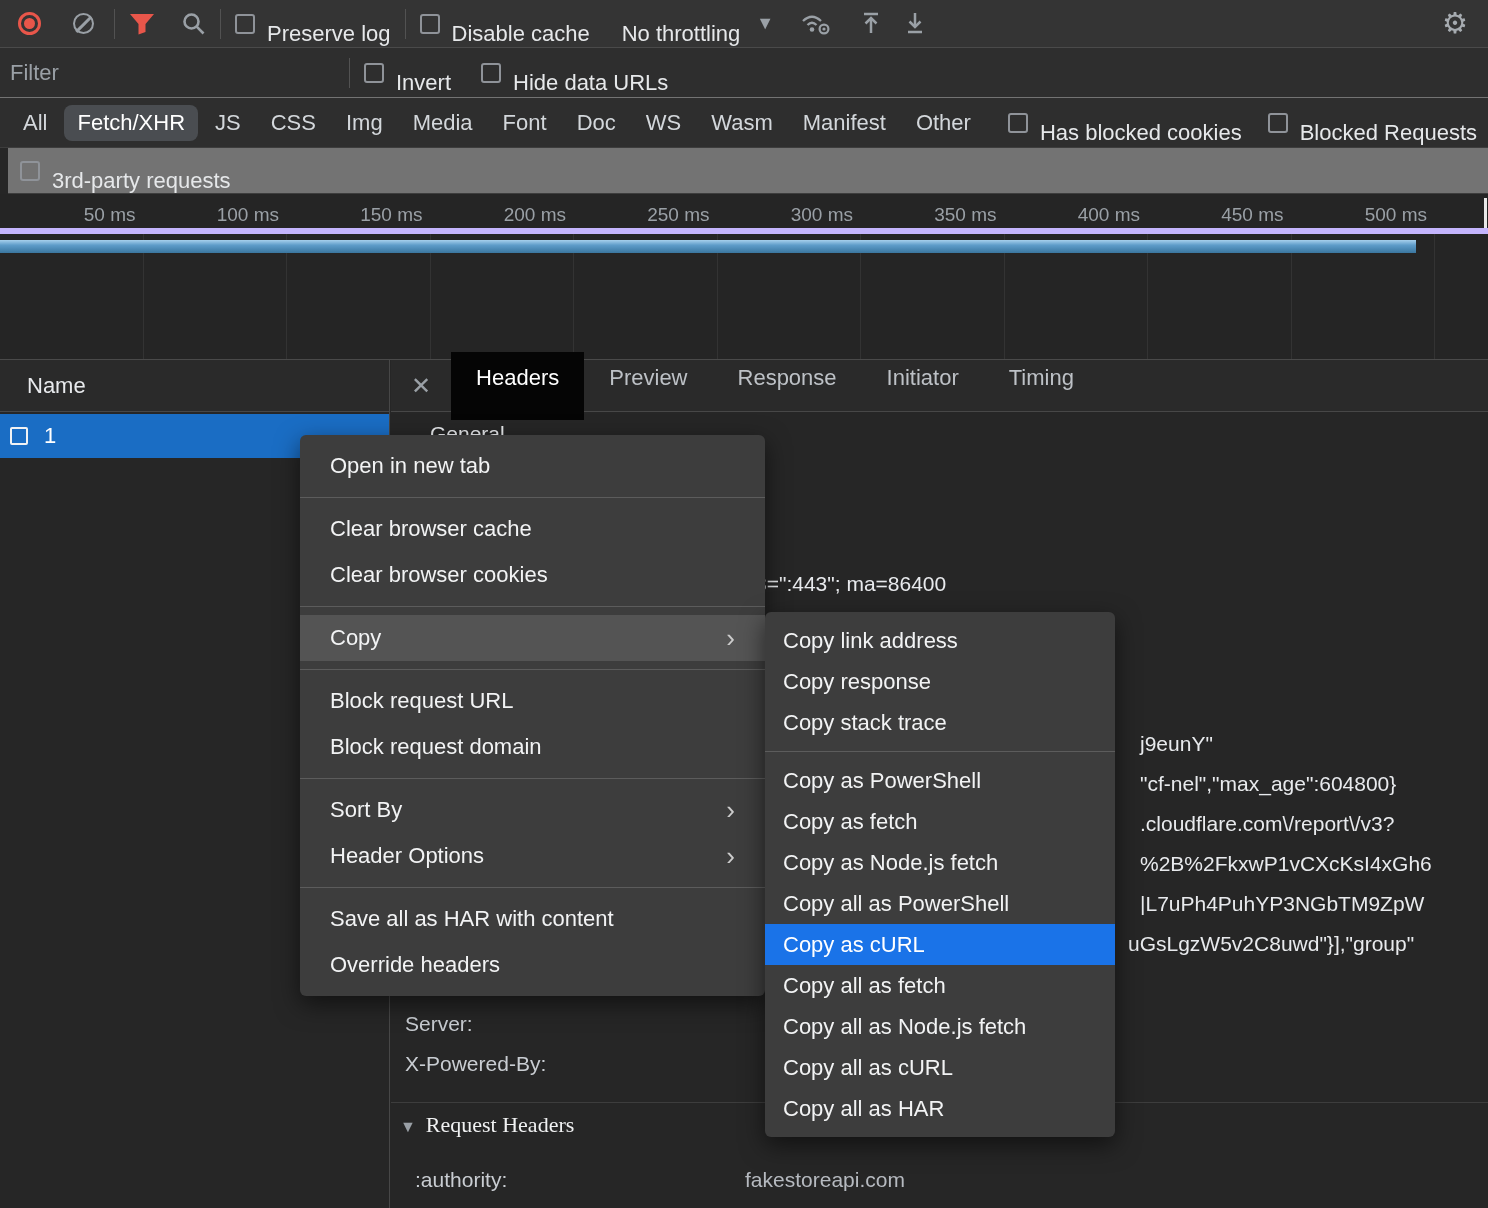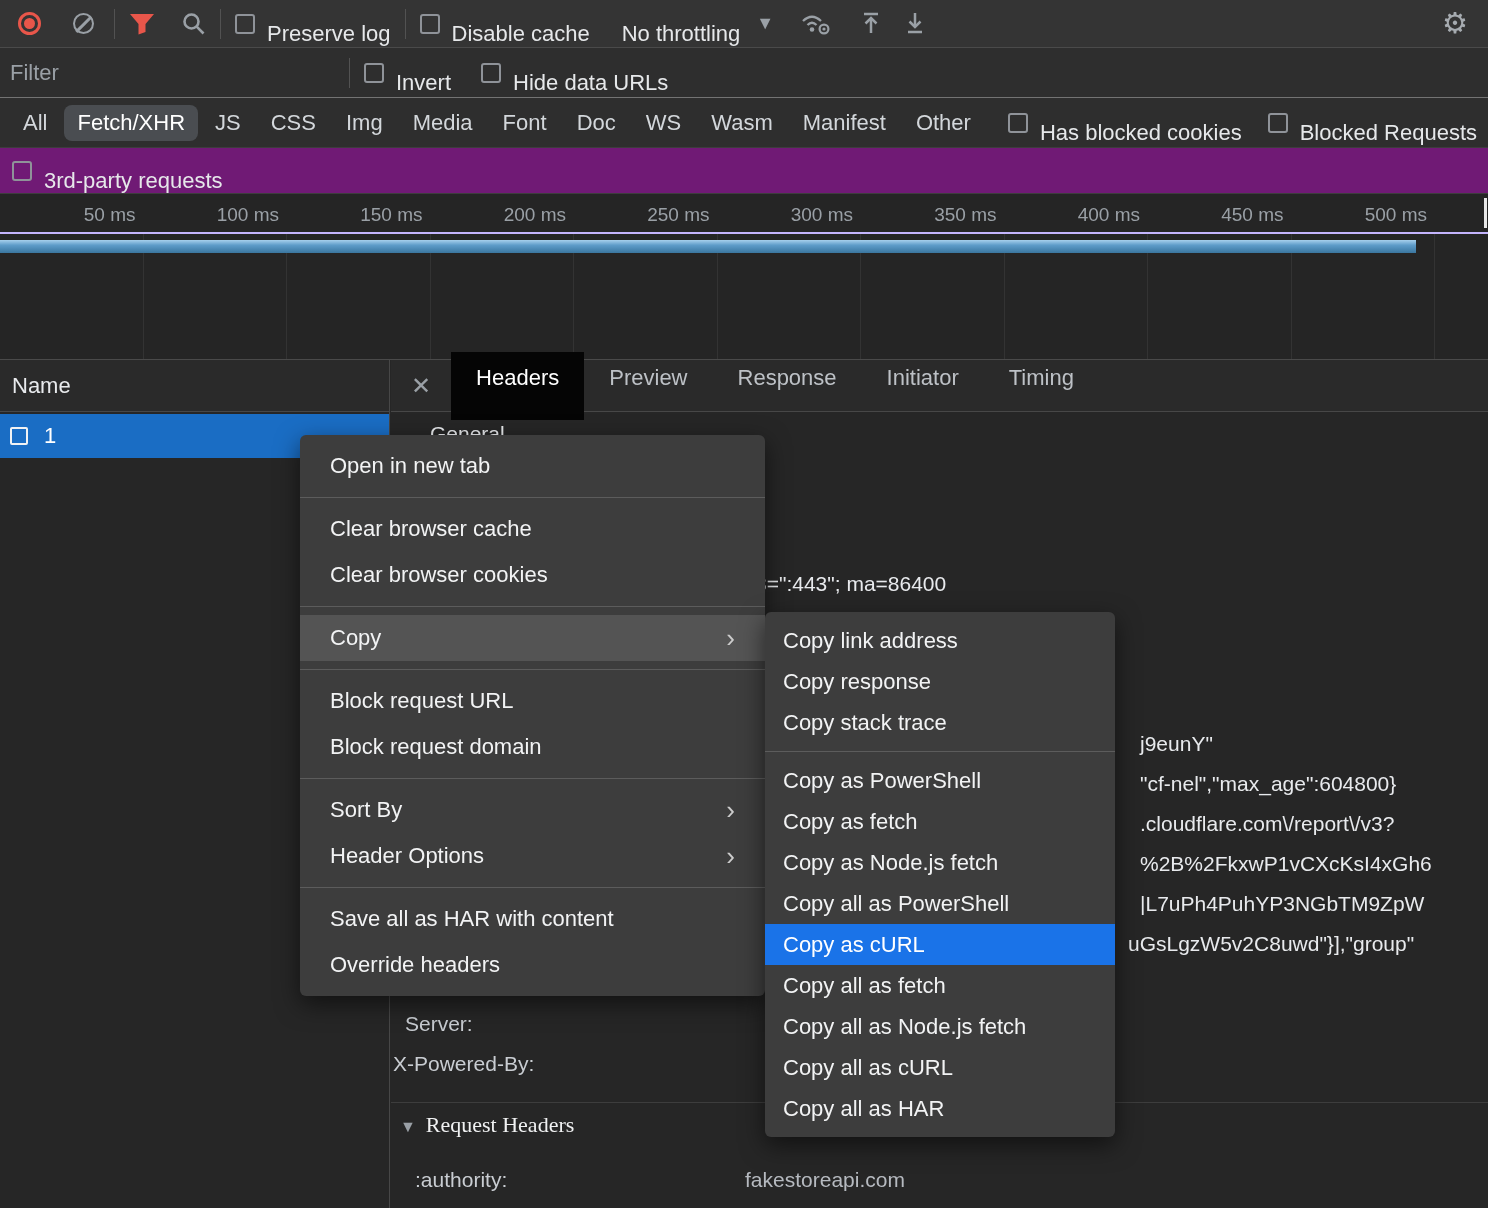--- a/index.html
+++ b/index.html
@@ -24,34 +24,34 @@
   .filter-row { position:absolute; top:48px; left:0; right:0; height:50px; background:#2e2e2e; border-bottom:1px solid #737373; display:flex; align-items:center; padding:0 10px; }
   .filter-input { width:325px; background:transparent; border:none; outline:none; font-size:22px; color:#e8eaed; font-family:inherit; }
   .filter-input::placeholder { color:#9aa0a6; }
 
   
   .types-row { position:absolute; top:98px; left:0; right:0; height:50px; background:#2e2e2e; border-bottom:1px solid #3d3d3d; display:flex; align-items:center; padding:0 8px; font-size:22px; }
   .type-item { padding:5px 13px; margin:0 2px; color:#d3d7db; border-radius:8px; white-space:nowrap; }
   .type-item.selected { background:#4a4d51; color:#ffffff; }
 
   
-  .third-row { position:absolute; top:148px; left:0; right:0; height:46px; background:#701a75; border-bottom:1px solid #3d3d3d; display:flex; align-items:center; padding:0 12px; }
+  .third-row { position:absolute; top:148px; left:8px; right:0; height:46px; background:#737373; border-bottom:1px solid #3d3d3d; display:flex; align-items:center; padding:0 12px; }
 
   
   .timeline { position:absolute; top:194px; left:0; right:0; height:166px; background:#252525; border-bottom:1px solid #4a4a4a; }
-  .ruler { position:absolute; top:0; left:0; right:0; height:40px; display:flex; border-bottom:2px solid #c4b5fd; }
+  .ruler { position:absolute; top:0; left:0; right:0; height:40px; display:flex; border-bottom:6px solid #c4b5fd; }
   .ruler-cell { width:143.5px; flex:none; font-size:19px; color:#9aa0a6; text-align:right; padding-right:8px; line-height:42px; }
   .grid { position:absolute; top:40px; bottom:0; left:0; display:flex; }
   .grid-cell { width:143.5px; flex:none; border-right:1px solid #333333; height:100%; }
   .wf-bar { position:absolute; top:46px; left:0; width:1416px; height:13px; background:linear-gradient(180deg,#a7d0ec 0%,#5e9cc9 40%,#3a769f 100%); }
   .cursor-mark { position:absolute; right:1px; top:4px; width:3px; height:30px; background:#e8e8e8; }
 
   
   .name-col { position:absolute; top:360px; left:0; width:390px; bottom:0; background:#262626; border-right:1px solid #474747; }
-  .name-header { height:52px; line-height:52px; padding-left:12px; font-size:22px; color:#e8eaed; background:#2a2a2a; border-bottom:1px solid #474747; }
+  .name-header { height:52px; line-height:52px; padding-left:27px; font-size:22px; color:#e8eaed; background:#2a2a2a; border-bottom:1px solid #474747; }
   .req-row { height:44px; margin-top:2px; background:#1a6dc4; display:flex; align-items:center; padding-left:10px; gap:16px; color:#fff; font-size:22px; }
   .row-cb { width:18px; height:18px; border:2px solid #f0f2f4; border-radius:2px; flex:none; }
 
   
   .detail-panel { position:absolute; top:360px; left:391px; right:0; bottom:0; background:#262626; }
   .detail-tabs { height:52px; display:flex; align-items:center; background:#2a2a2a; border-bottom:1px solid #474747; font-size:22px; color:#bdc1c6; }
   .close-x { padding:0 20px; font-size:24px; color:#9aa0a6; }
   .dtab { padding:0 25px; height:68px; line-height:52px; white-space:nowrap; }
   .dtab.selected { background:#050505; color:#ffffff; }
   .frag { position:absolute; font-size:21px; color:#e8eaed; white-space:nowrap; }
@@ -209,21 +209,21 @@
     <span class="frag" style="left:364px; top:212px;">3=":443"; ma=86400</span>
 
     <span class="frag" style="left:749px; top:372px;">j9eunY"</span>
     <span class="frag" style="left:749px; top:412px;">"cf-nel","max_age":604800}</span>
     <span class="frag" style="left:749px; top:452px;">.cloudflare.com\/report\/v3?</span>
     <span class="frag" style="left:749px; top:492px;">%2B%2FkxwP1vCXcKsI4xGh6</span>
     <span class="frag" style="left:749px; top:532px;">|L7uPh4PuhYP3NGbTM9ZpW</span>
     <span class="frag" style="left:737px; top:572px;">uGsLgzW5v2C8uwd"}],"group"</span>
 
     <span class="frag hname" style="left:14px; top:652px;">Server:</span>
-    <span class="frag hname" style="left:2px; top:692px;">X-Powered-By:</span>
+    <span class="frag hname" style="left:14px; top:692px;">X-Powered-By:</span>
 
     <div class="sec-divider" style="top:742px;"></div>
     <div class="sec-title" style="left:9px; top:752px;">
       <span class="tri">▼</span><span>Request Headers</span>
     </div>
     <span class="frag hname" style="left:24px; top:808px;">:authority:</span>
     <span class="frag" style="left:354px; top:808px; color:#b6bac0;">fakestoreapi.com</span>
   </div>
 
   <div class="ctx-menu">

